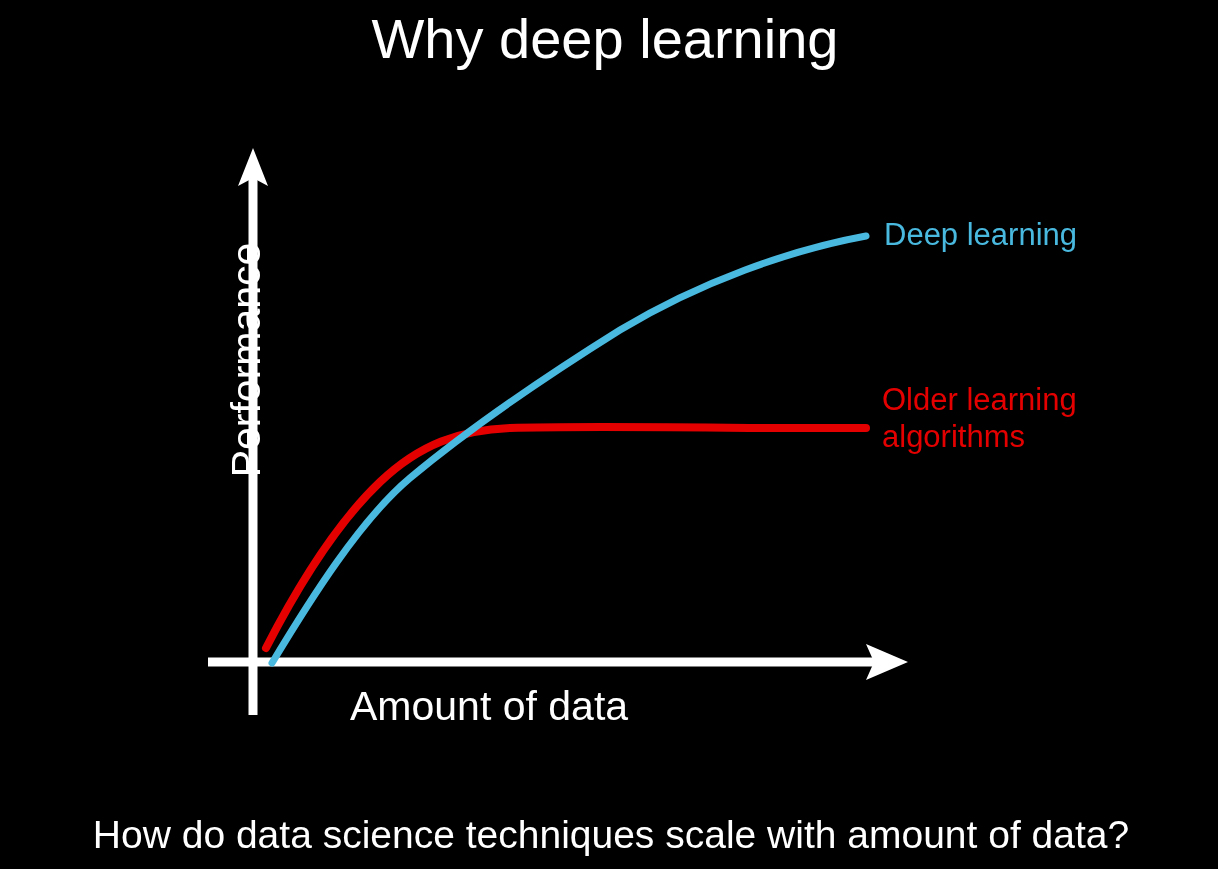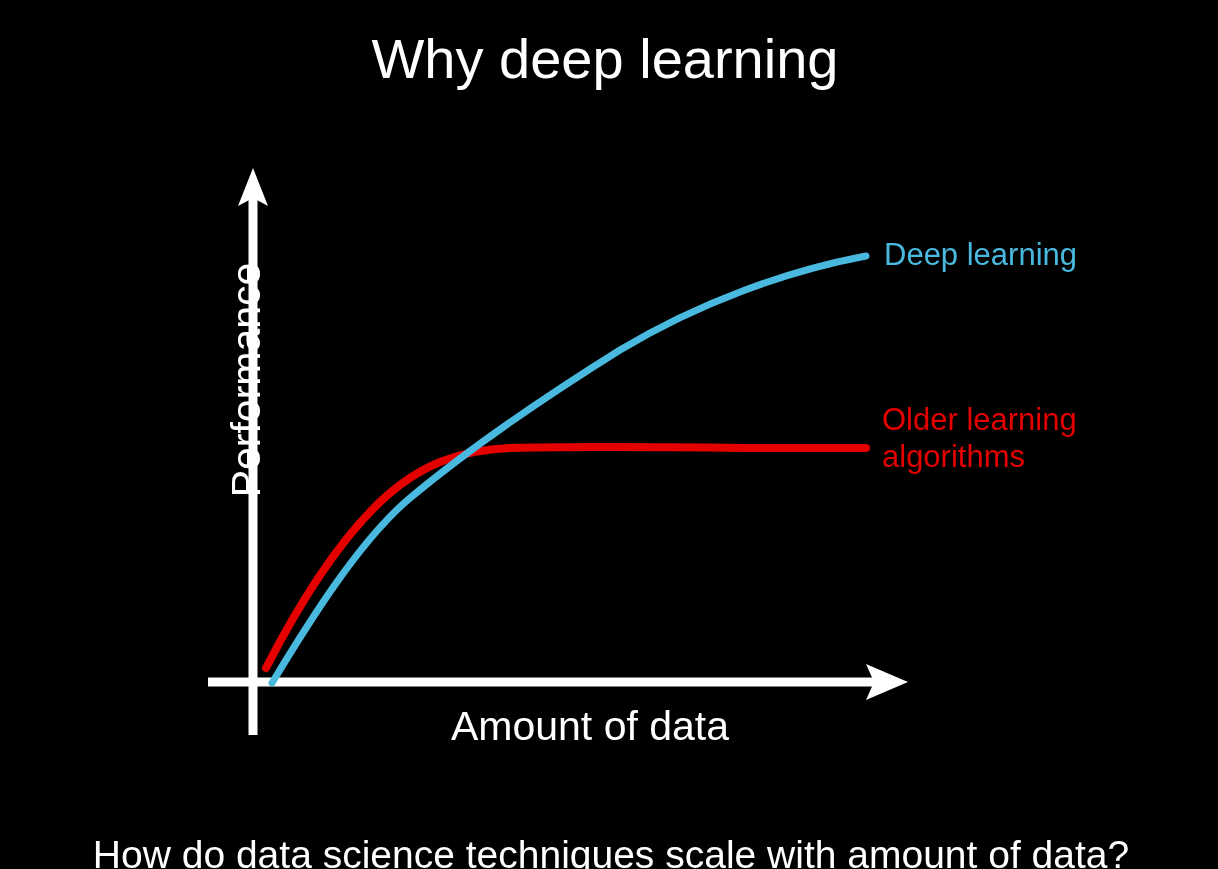--- a/index.html
+++ b/index.html
@@ -15,21 +15,20 @@
     overflow: hidden;
     font-family: "Liberation Sans", sans-serif;
     color: #ffffff;
     -webkit-font-smoothing: antialiased;
   }
 
   #slide {
     position: absolute;
     inset: 0;
     background: #000000;
-    margin-top: 20px;
   }
 
   
   #slide-title {
     position: absolute;
     left: 0;
     top: 8px;
     width: 1218px;
     text-align: center;
     font-size: 56px;
@@ -64,21 +63,21 @@
     transform-origin: 0 0;
     transform: translate(226px, 560px) rotate(-90deg);
     white-space: nowrap;
     line-height: 1;
   }
   #x-axis-title {
     position: absolute;
     left: 350px;
     top: 686px;
     width: 480px;
-    text-align: center;
+    text-align: left;
     font-size: 41px;
     color: #ffffff;
     white-space: nowrap;
     line-height: 1;
   }
 
   
   .series-label {
     position: absolute;
     font-size: 31px;

